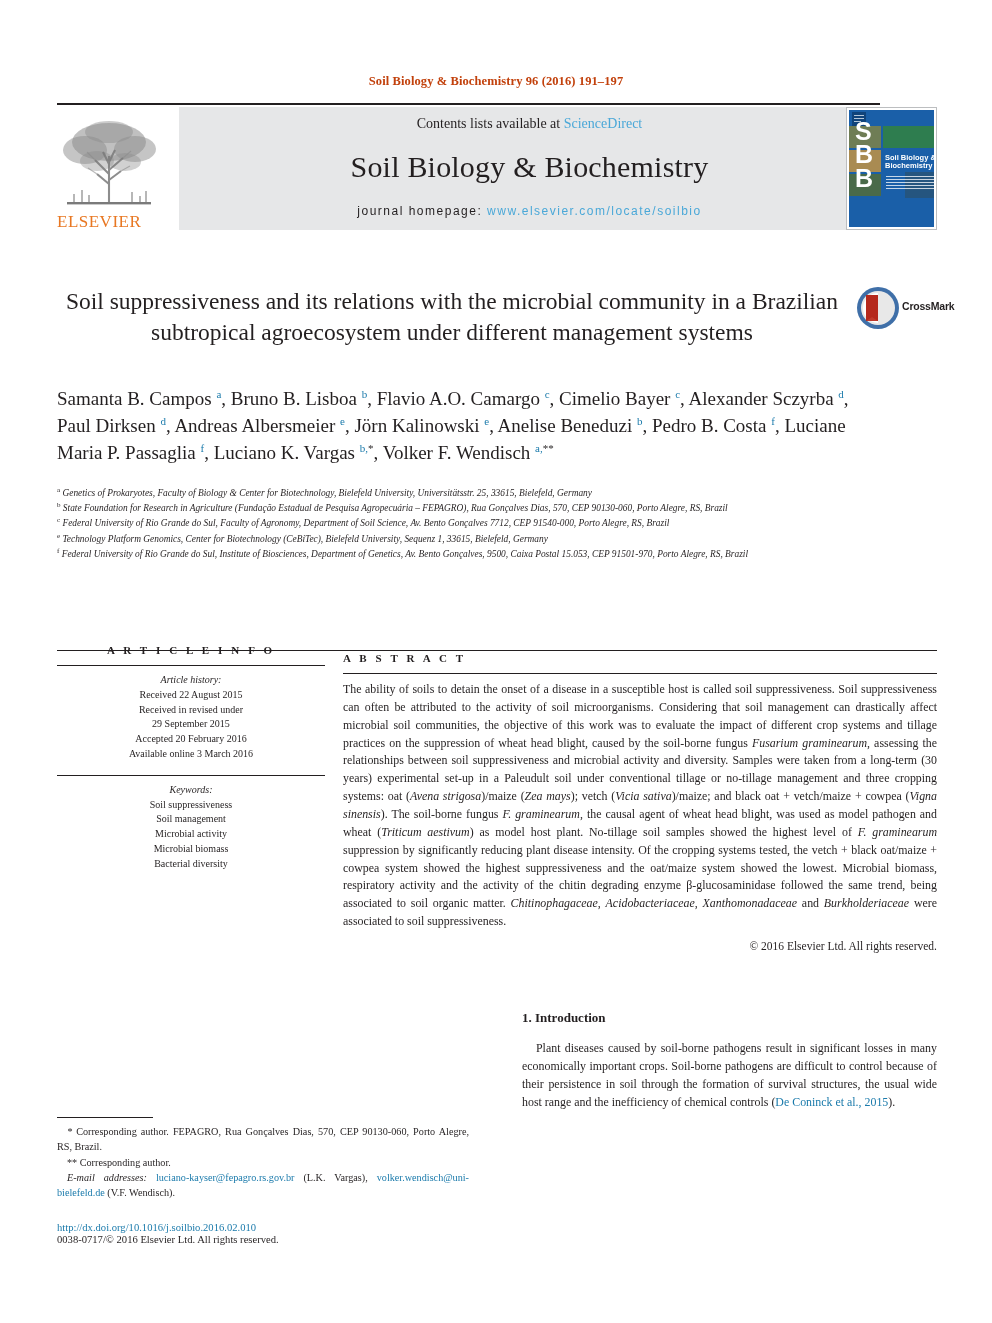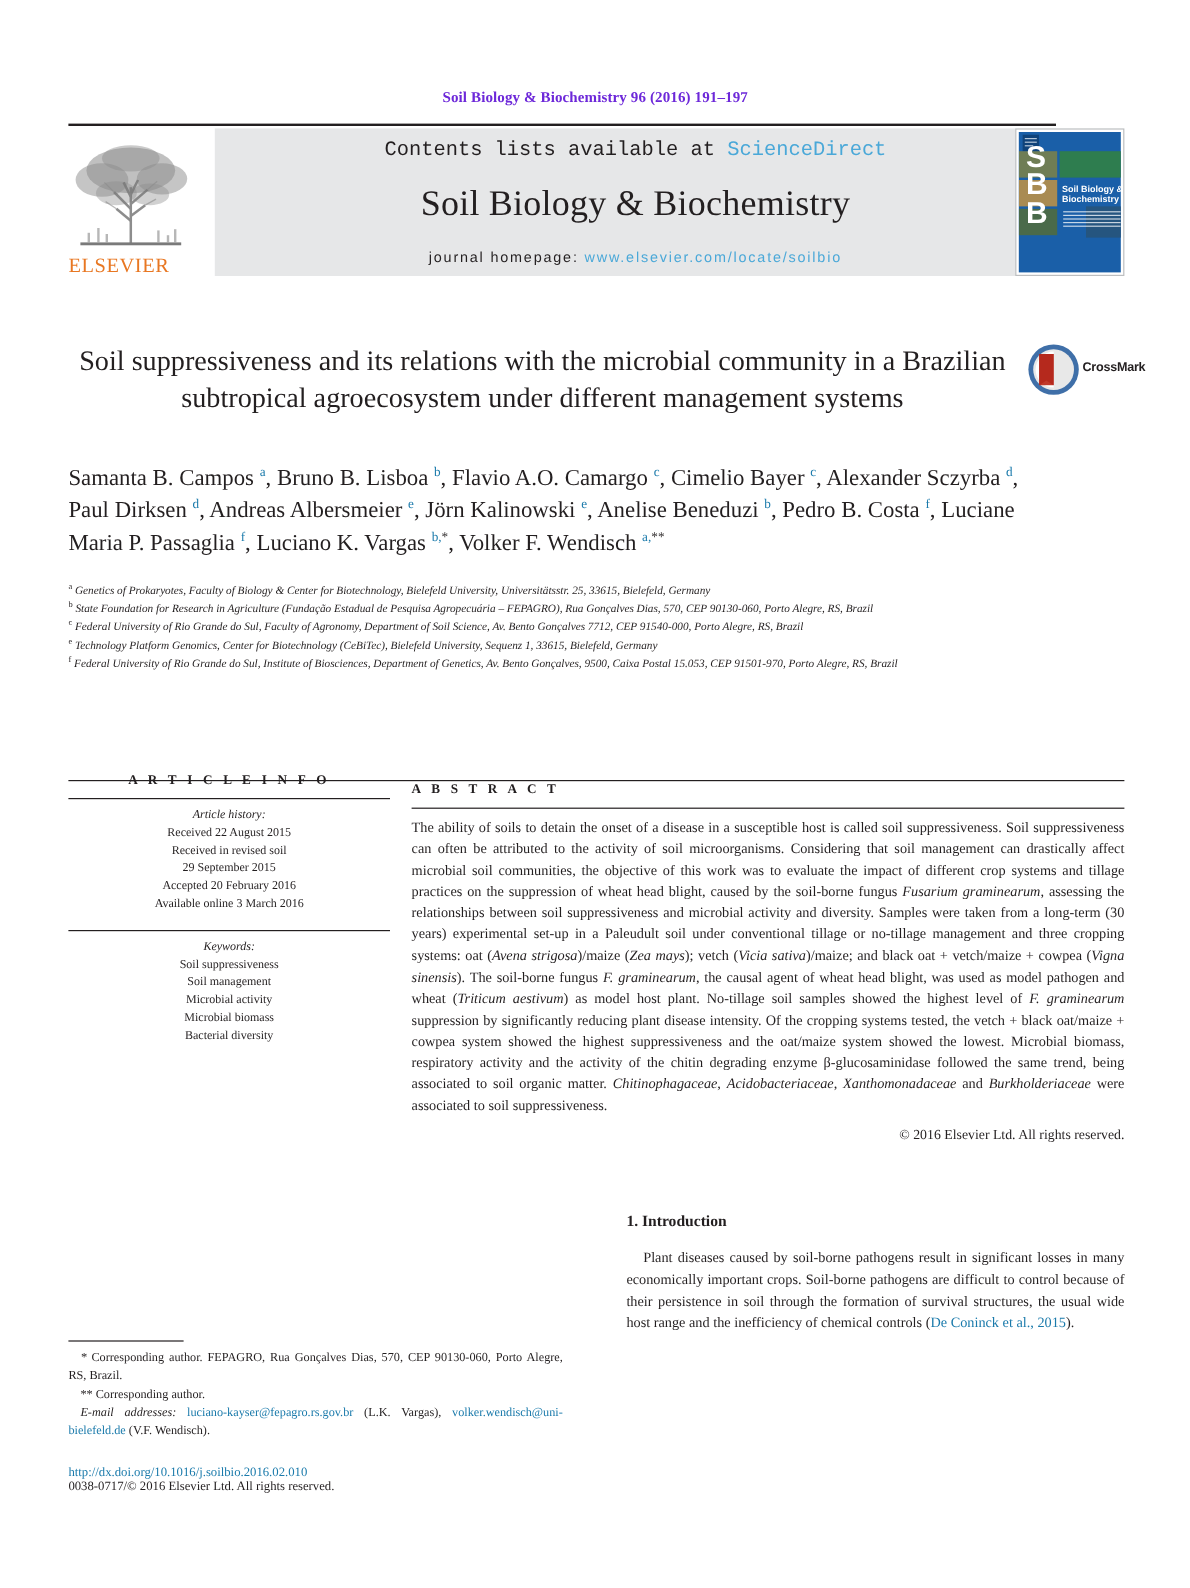--- a/index.html
+++ b/index.html
@@ -11,21 +11,21 @@
     position:relative;
     overflow:hidden;
   }
   .page { position:relative; width:992px; height:1323px; }
 
   
   .runhead {
     position:absolute; top:74px; left:0; width:992px;
     text-align:center;
     font-family:"Liberation Serif", serif;
-    font-size:12.5px; font-weight:bold; color:#6d28d9;
+    font-size:12.5px; font-weight:bold; color:#c2410c;
     letter-spacing:.1px;
   }
 
   
   .masthead { position:absolute; left:57px; top:103px; width:880px; height:127px; }
   .masthead .rule-top {
     position:absolute; left:0; top:0; width:823px; height:2px; background:#231f20;
   }
   .elsevier {
     position:absolute; left:0; top:4px; width:110px; height:123px;
@@ -37,22 +37,22 @@
     font-size:17px; font-weight:normal; color:#e87722;
     letter-spacing:.5px; line-height:1; margin-top:1px;
   }
   .banner {
     position:absolute; left:122px; top:4px; width:701px; height:123px;
     background:#e6e7e8;
     display:flex; flex-direction:column; align-items:center;
   }
   .banner .contents {
     margin-top:9px;
-    font-family:Liberation Mono, monospace;
-    font-size:17px; color:#231f20;
+    font-family:Liberation Serif, serif;
+    font-size:14px; color:#231f20;
   }
   .banner .contents .sd { color:#4aa8d8; }
   .banner .jtitle {
     margin-top:18px;
     font-family:"Liberation Serif", serif;
     font-size:30px; color:#231f20; letter-spacing:.2px;
   }
   .banner .homepage {
     margin-top:20px;
     font-family:"Liberation Sans", sans-serif;
@@ -304,21 +304,21 @@
 
   <div class="rule-wide" style="top:650px;"></div>
 
   <div class="col-left">
     <div class="sec-head">A R T I C L E   I N F O</div>
     <div class="hr"></div>
     <div class="hist">
       <div class="lab">Article history:</div>
       <div>
           <div>Received 22 August 2015</div>
-          <div>Received in revised soil</div>
+          <div>Received in revised under</div>
           <div>29 September 2015</div>
           <div>Accepted 20 February 2016</div>
           <div>Available online 3 March 2016</div>
         </div>
     </div>
     <div class="hr2"></div>
     <div class="kw">
       <div class="lab">Keywords:</div>
       <div>
           <div>Soil suppressiveness</div>

